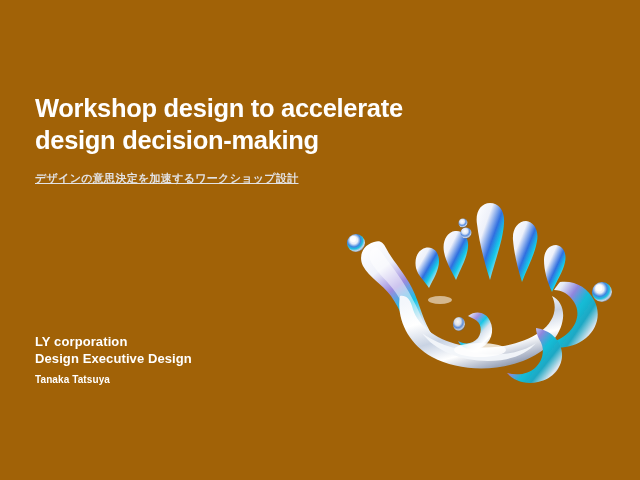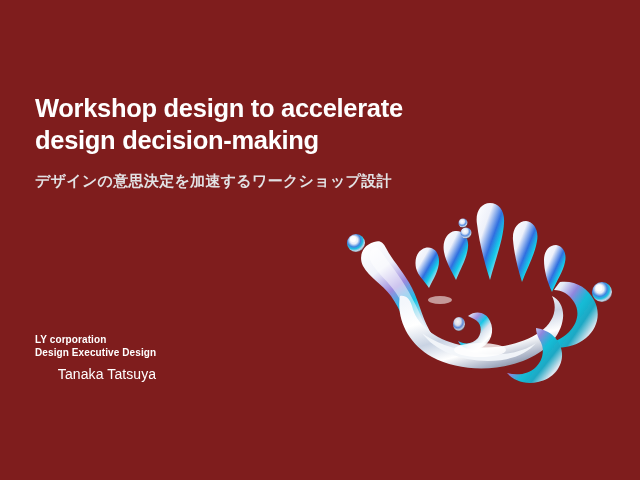--- a/index.html
+++ b/index.html
@@ -13,21 +13,21 @@
     overflow: hidden;
     font-family: "Liberation Sans", sans-serif;
     position: relative;
   }
 
   #slide {
     position: absolute;
     inset: 0;
     width: 640px;
     height: 480px;
-    background: #7f1d1d;
+    background: #a16207;
     overflow: hidden;
   }
 
   
   #text-block {
     position: absolute;
     left: 35px;
     top: 92px;
     width: 430px;
     z-index: 5;
@@ -42,50 +42,50 @@
     line-height: 1.26;
     letter-spacing: -0.3px;
     white-space: pre-line;
   }
 
   #subtitle {
     margin: 0;
     padding-top: 16px;
     color: #e2e2e4;
     font-family: "DejaVu Sans", sans-serif;
-    font-size: 15px;
+    font-size: 11px;
     font-weight: bold;
     letter-spacing: 0.3px;
     line-height: 1.3;
+    text-decoration: underline;
   }
 
   
   #byline {
     position: absolute;
     left: 35px;
     top: 333px;
     z-index: 5;
   }
   .byline-org {
     color: #ffffff;
     font-family: "Liberation Sans", sans-serif;
-    font-size: 10px;
+    font-size: 13px;
     font-weight: bold;
     line-height: 1.34;
     letter-spacing: 0.1px;
   }
   #byline-name {
     color: #ffffff;
     font-family: "Liberation Sans", sans-serif;
-    font-size: 14px;
-    font-weight: normal;
+    font-size: 10px;
+    font-weight: bold;
     letter-spacing: 0.1px;
     line-height: 1.3;
     padding-top: 5px;
-    text-align: right;
   }
 
   
   #artwork {
     position: absolute;
     left: 330px;
     top: 200px;
     width: 310px;
     height: 220px;
     z-index: 2;

